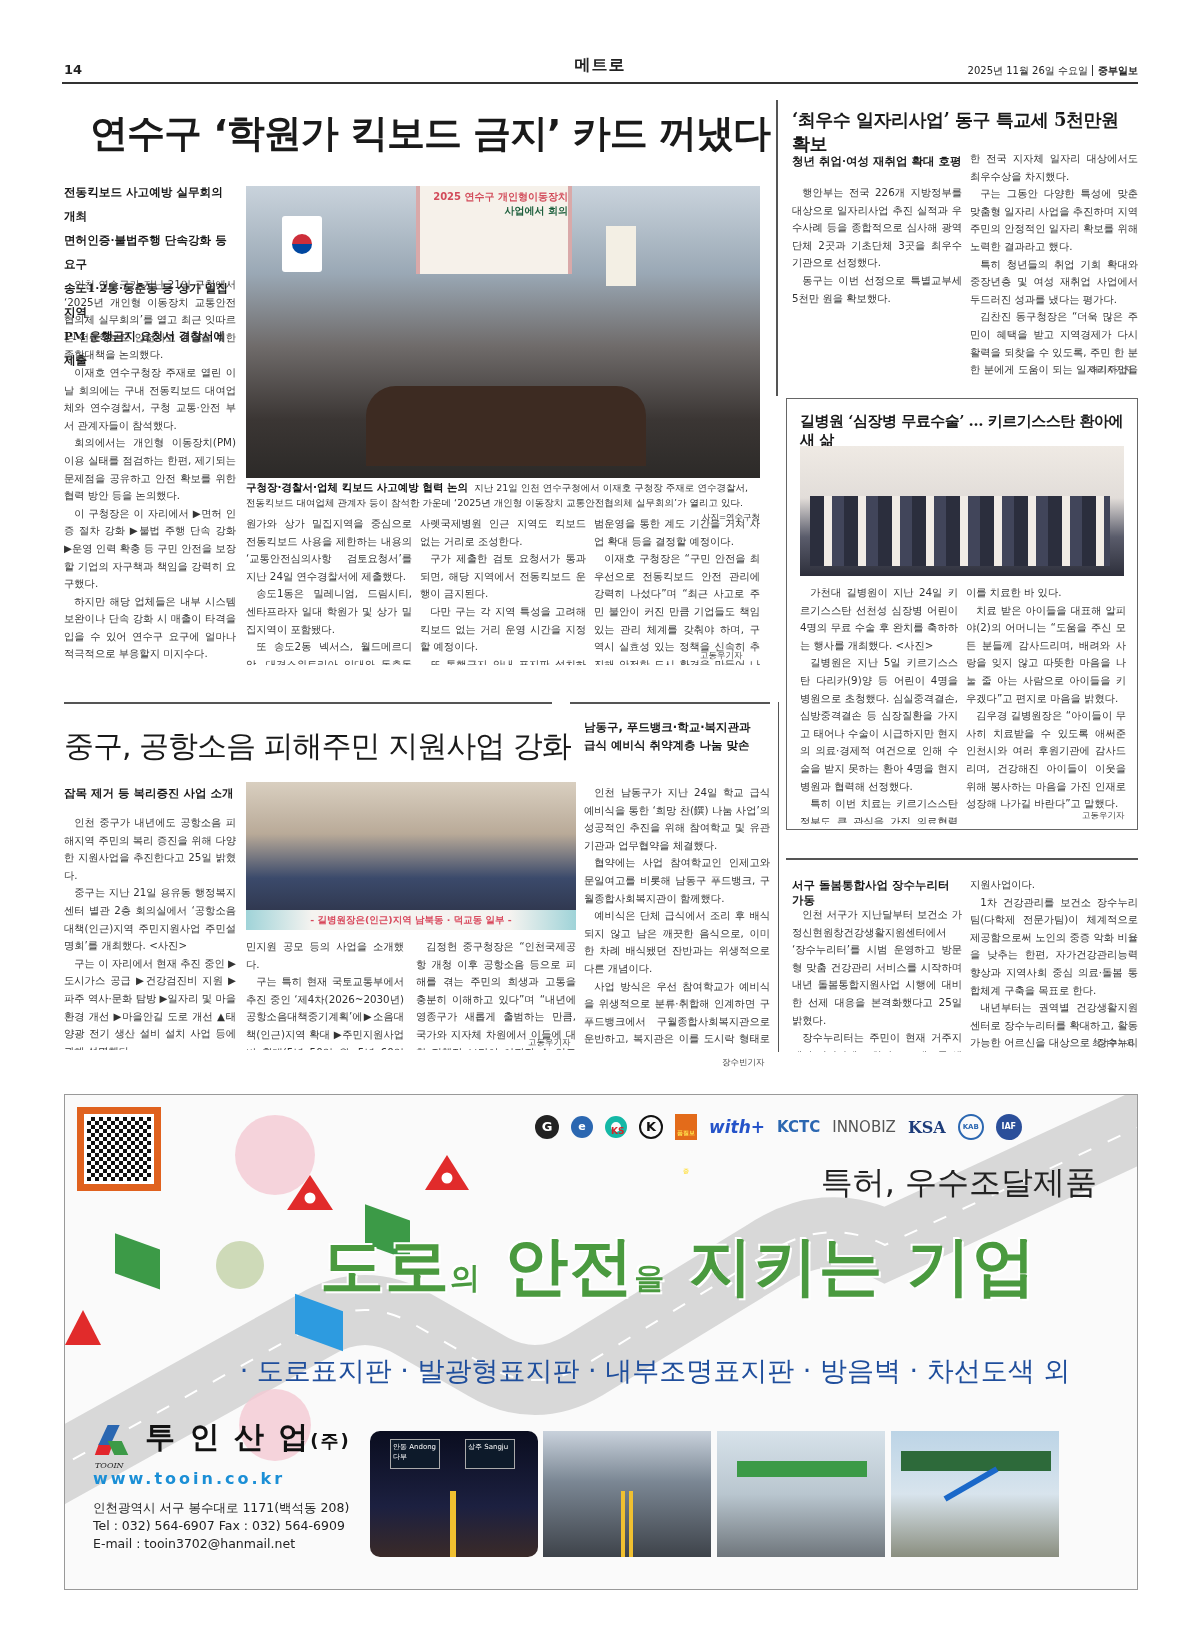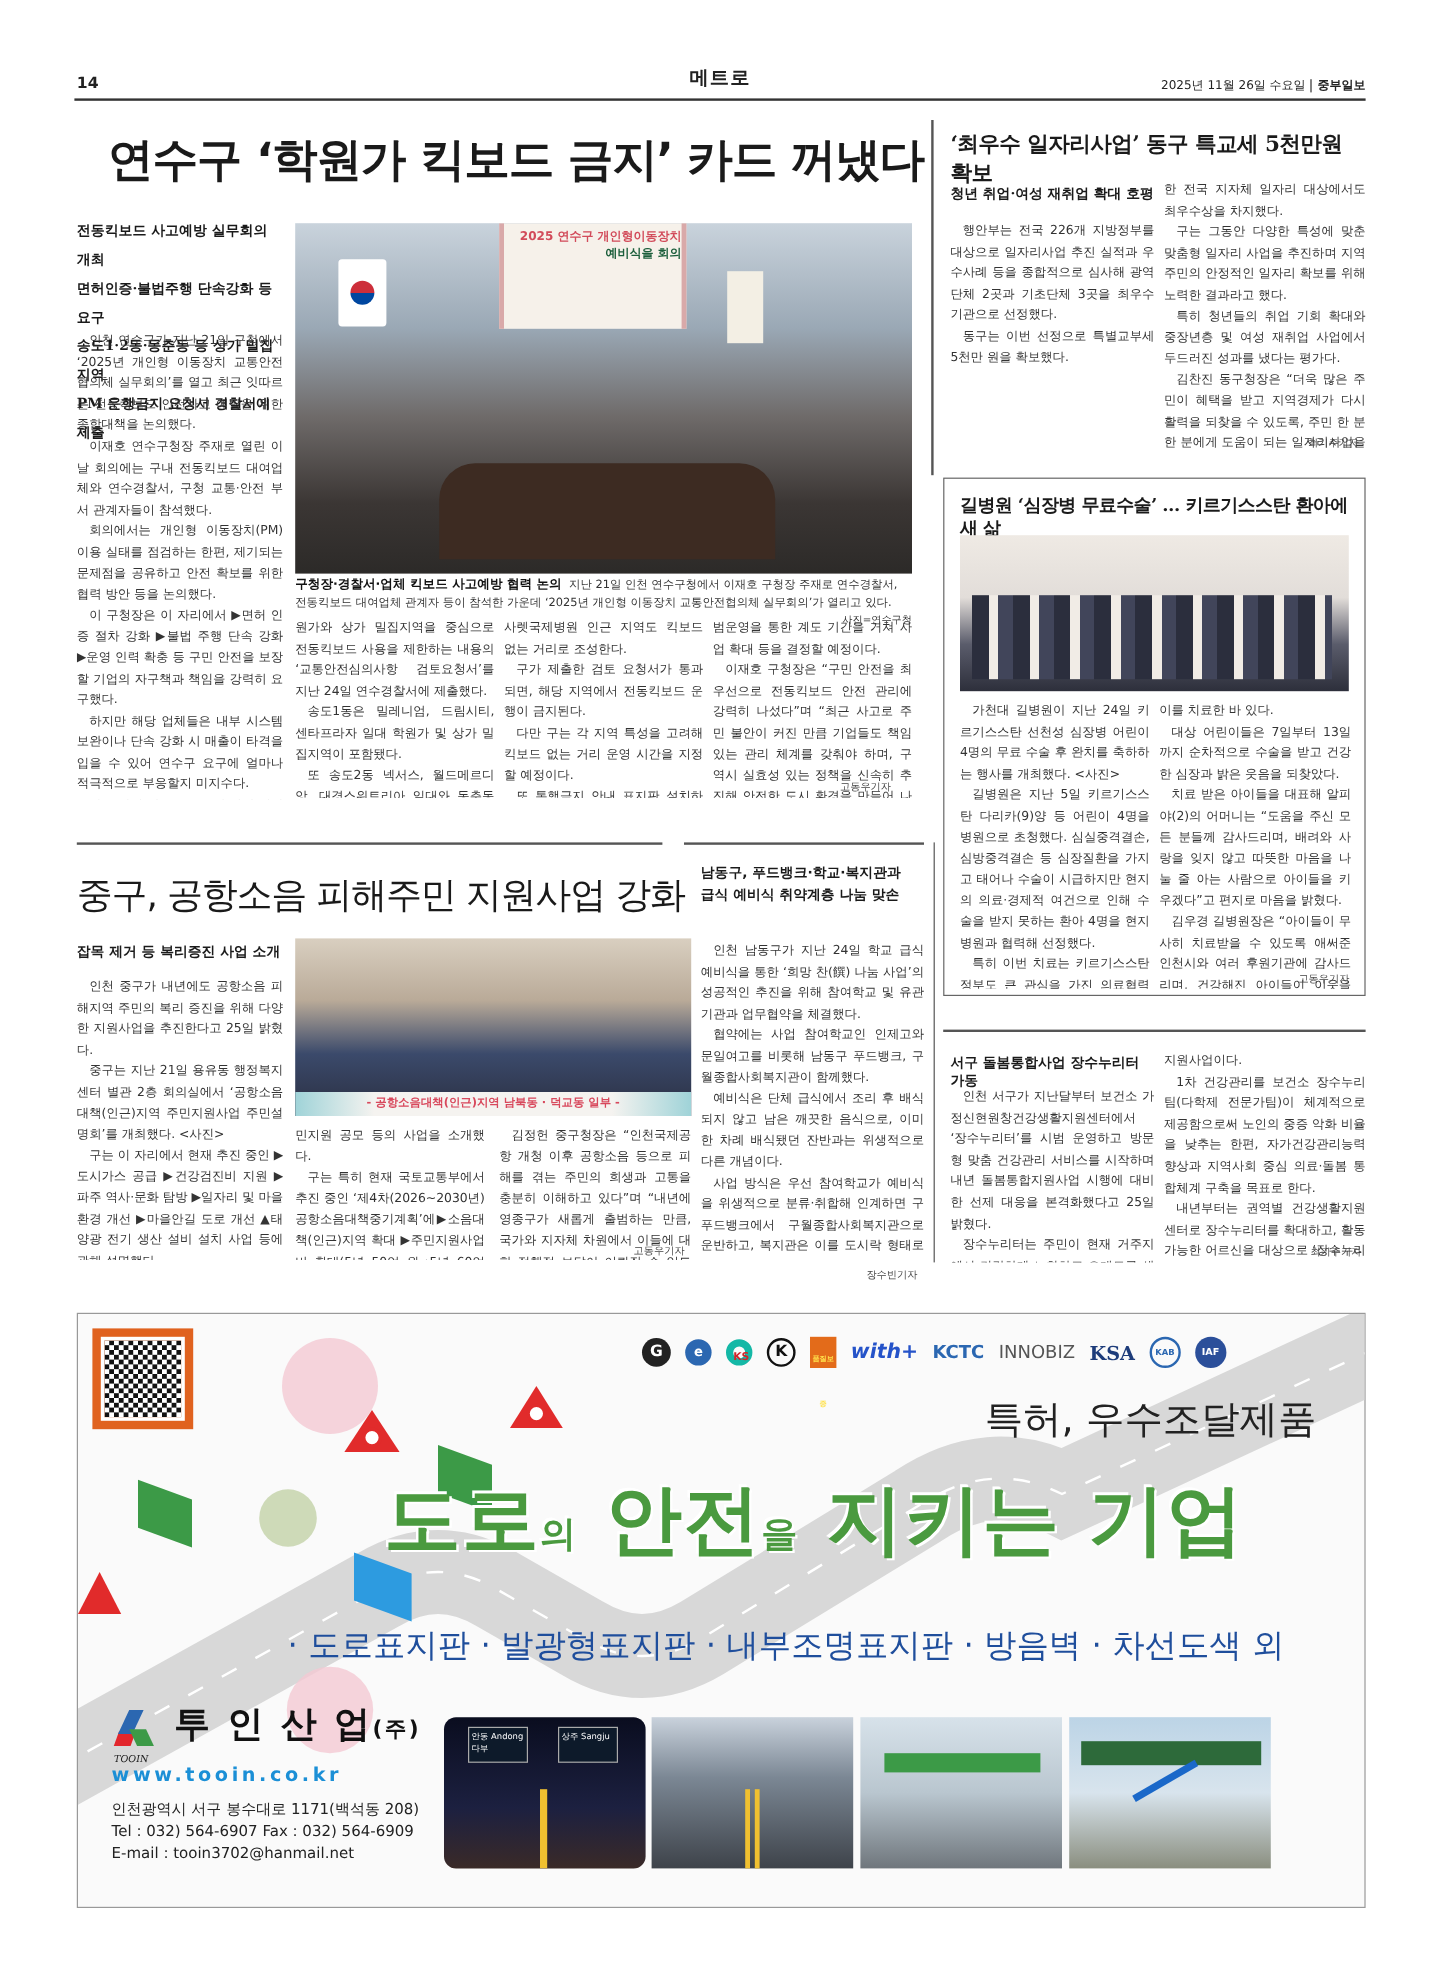--- a/index.html
+++ b/index.html
@@ -51,21 +51,21 @@
   <p>회의에서는 개인형 이동장치(PM) 이용 실태를 점검하는 한편, 제기되는 문제점을 공유하고 안전 확보를 위한 협력 방안 등을 논의했다.</p>
   <p>이 구청장은 이 자리에서 ▶면허 인증 절차 강화 ▶불법 주행 단속 강화 ▶운영 인력 확충 등 구민 안전을 보장할 기업의 자구책과 책임을 강력히 요구했다.</p>
   <p>하지만 해당 업체들은 내부 시스템 보완이나 단속 강화 시 매출이 타격을 입을 수 있어 연수구 요구에 얼마나 적극적으로 부응할지 미지수다.</p>
   <p>다른 한편 연수구는 구내 학원 밀집지역 3곳을 ‘킥보드 없는 거리’로 지정해 줄 것을 경찰에 공식 요청했다.</p>
 
 </div>
 
 <div class="abs photo" style="left:246px; top:186px; width:514px; height:292px; background:linear-gradient(180deg,#c9d3dc 0%,#9aa8b5 30%,#6f6b6a 55%,#3b3634 80%,#2c2a28 100%);">
   <div class="abs" style="left:170px; top:0; width:156px; height:88px; background:#f6f1ea; border-left:4px solid #d9a9a9; border-right:4px solid #d9a9a9; text-align:right;">
     <div style="font-size:10px; font-weight:bold; color:#d24b5a; margin-top:4px;">2025 연수구 개인형이동장치</div>
-    <div style="font-size:10px; font-weight:bold; color:#1b5e3b;">예비식을 회의</div>
+    <div style="font-size:10px; font-weight:bold; color:#1b5e3b;">사업에서 회의</div>
   </div>
   <div class="abs" style="left:36px; top:30px; width:40px; height:56px; background:#fff; border-radius:3px;">
     <div style="width:20px; height:20px; border-radius:50%; margin:18px auto; background:linear-gradient(180deg,#cd2e3a 50%,#0047a0 50%);"></div>
   </div>
   <div class="abs" style="left:360px; top:40px; width:30px; height:60px; background:#f3efe4;"></div>
   <div class="abs" style="left:120px; top:200px; width:280px; height:80px; background:#3d2b22; border-radius:30px 30px 0 0;"></div>
 </div>
 <div class="abs caption" style="left:246px; top:480px; width:514px;">
   <b>구청장·경찰서·업체 킥보드 사고예방 협력 논의</b>&nbsp;
   <span>지난 21일 인천 연수구청에서 이재호 구청장 주재로 연수경찰서, 전동킥보드 대여업체 관계자 등이 참석한 가운데 ‘2025년 개인형 이동장치 교통안전협의체 실무회의’가 열리고 있다.</span>
@@ -111,40 +111,39 @@
 <div class="abs photo" style="left:800px; top:446px; width:324px; height:130px; background:linear-gradient(180deg,#efeae4 0%,#e2ddd9 40%,#5a5c6b 70%,#2d2f3b 100%);">
   <div class="abs" style="left:10px; top:50px; width:300px; height:70px; background:repeating-linear-gradient(90deg,#2b2e3d 0 14px,#f1ece6 14px 22px,#41455a 22px 34px);"></div>
 </div>
 <div class="abs body" style="left:800px; top:584px; width:158px; height:240px; overflow:hidden;">
   <p>가천대 길병원이 지난 24일 키르기스스탄 선천성 심장병 어린이 4명의 무료 수술 후 완치를 축하하는 행사를 개최했다. &lt;사진&gt;</p>
   <p>길병원은 지난 5일 키르기스스탄 다리카(9)양 등 어린이 4명을 병원으로 초청했다. 심실중격결손, 심방중격결손 등 심장질환을 가지고 태어나 수술이 시급하지만 현지의 의료·경제적 여건으로 인해 수술을 받지 못하는 환아 4명을 현지 병원과 협력해 선정했다.</p>
   <p>특히 이번 치료는 키르기스스탄 정부도 큰 관심을 가진 의료협력 사업으로, 길병원은 2011년부터 지금까지 59명의 키르기스스탄 심장병 어린</p>
 </div>
 <div class="abs body" style="left:966px; top:584px; width:160px; height:240px; overflow:hidden;">
   <p style="text-indent:0">이를 치료한 바 있다.</p>
-  <p>대상 어린이들은 7일부터 13일까지 순차적으로 수술을 받고 건강한 심장과 밝은 웃음을 되찾았다.</p>
   <p>치료 받은 아이들을 대표해 알피야(2)의 어머니는 “도움을 주신 모든 분들께 감사드리며, 배려와 사랑을 잊지 않고 따뜻한 마음을 나눌 줄 아는 사람으로 아이들을 키우겠다”고 편지로 마음을 밝혔다.</p>
   <p>김우경 길병원장은 “아이들이 무사히 치료받을 수 있도록 애써준 인천시와 여러 후원기관에 감사드리며, 건강해진 아이들이 이웃을 위해 봉사하는 마음을 가진 인재로 성장해 나가길 바란다”고 말했다.</p>
 </div>
 <div class="abs byline" style="left:1082px; top:810px;">고동우기자</div>
 
 <div class="abs hrule" style="left:64px; top:702px; width:488px;"></div>
 <div class="abs hrule" style="left:570px; top:702px; width:200px;"></div>
 <div class="abs hrule" style="left:786px; top:858px; width:352px;"></div>
 
 <div class="abs headline" style="left:64px; top:726px; font-size:30px; font-weight:normal; letter-spacing:-1px;">중구, 공항소음 피해주민 지원사업 강화</div>
 <div class="abs sub" style="left:64px; top:782px; width:172px; font-size:11.5px;">잡목 제거 등 복리증진 사업 소개</div>
 <div class="abs body" style="left:64px; top:814px; width:172px; height:236px; overflow:hidden;">
   <p>인천 중구가 내년에도 공항소음 피해지역 주민의 복리 증진을 위해 다양한 지원사업을 추진한다고 25일 밝혔다.</p>
   <p>중구는 지난 21일 용유동 행정복지센터 별관 2층 회의실에서 ‘공항소음대책(인근)지역 주민지원사업 주민설명회’를 개최했다. &lt;사진&gt;</p>
   <p>구는 이 자리에서 현재 추진 중인 ▶도시가스 공급 ▶건강검진비 지원 ▶파주 역사·문화 탐방 ▶일자리 및 마을환경 개선 ▶마을안길 도로 개선 ▲태양광 전기 생산 설비 설치 사업 등에 관해 설명했다.</p>
 
 </div>
 <div class="abs photo" style="left:246px; top:782px; width:330px; height:148px; background:linear-gradient(180deg,#d9cfc0 0%,#b9aa98 35%,#3b4a6b 65%,#2a2e40 100%);">
-  <div class="abs" style="left:0; bottom:0; width:330px; height:20px; background:linear-gradient(90deg,#9fd3d8,#f5f3f0 20%,#f5f3f0 80%,#9fd3d8); text-align:center; font-size:9.5px; color:#d8485c; line-height:20px; font-weight:bold;">- 공항소음대책(인근)지역 남북동 · 덕교동 일부 -</div>
+  <div class="abs" style="left:0; bottom:0; width:330px; height:20px; background:linear-gradient(90deg,#9fd3d8,#f5f3f0 20%,#f5f3f0 80%,#9fd3d8); text-align:center; font-size:9.5px; color:#d8485c; line-height:20px; font-weight:bold;">- 길병원장은(인근)지역 남북동 · 덕교동 일부 -</div>
 </div>
 <div class="abs body" style="left:246px; top:938px; width:158px; height:112px; overflow:hidden;">
   <p style="text-indent:0">민지원 공모 등의 사업을 소개했다.</p>
   <p>구는 특히 현재 국토교통부에서 추진 중인 ‘제4차(2026~2030년) 공항소음대책중기계획’에▶소음대책(인근)지역 확대 ▶주민지원사업비 확대(5년 50억 원→5년 60억 원) 등 필요한 정책이 반영될 수 있도록 적극 요청할 방침이다.</p>
 </div>
 <div class="abs body" style="left:416px; top:938px; width:160px; height:112px; overflow:hidden;">
   <p>김정헌 중구청장은 “인천국제공항 개청 이후 공항소음 등으로 피해를 겪는 주민의 희생과 고통을 충분히 이해하고 있다”며 “내년에 영종구가 새롭게 출범하는 만큼, 국가와 지자체 차원에서 이들에 대한 정책적 보답이 이뤄질 수 있도록 적극 노력하겠다”고 말했다.</p>
 </div>
 <div class="abs byline" style="left:528px; top:1037px;">고동우기자</div>
 

